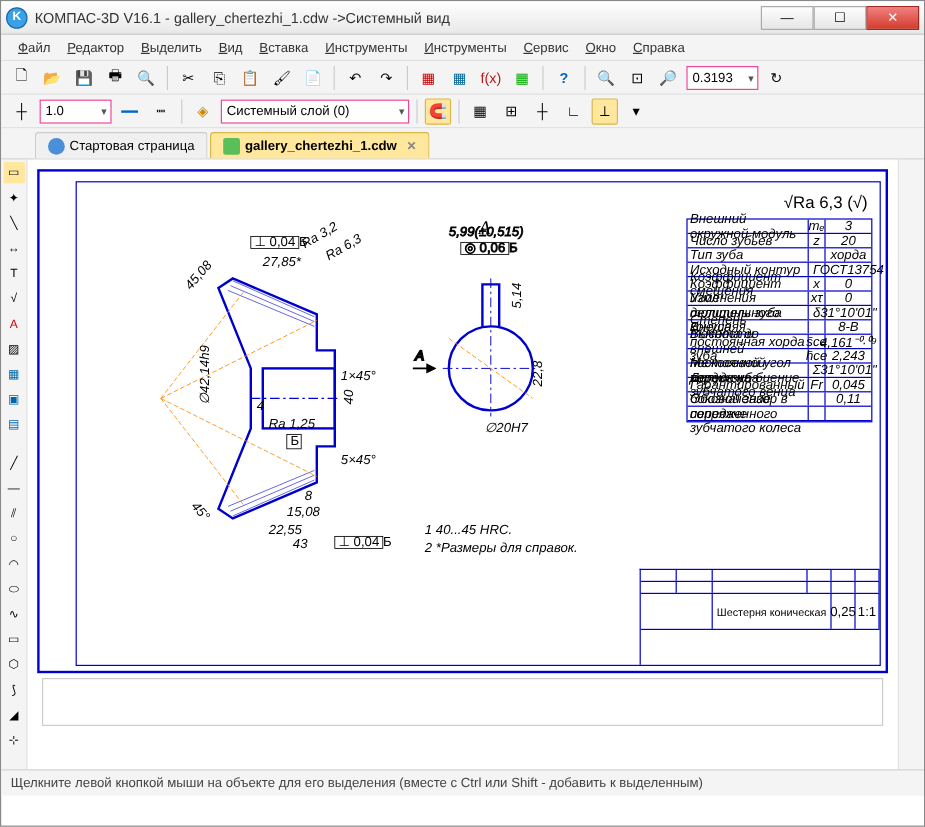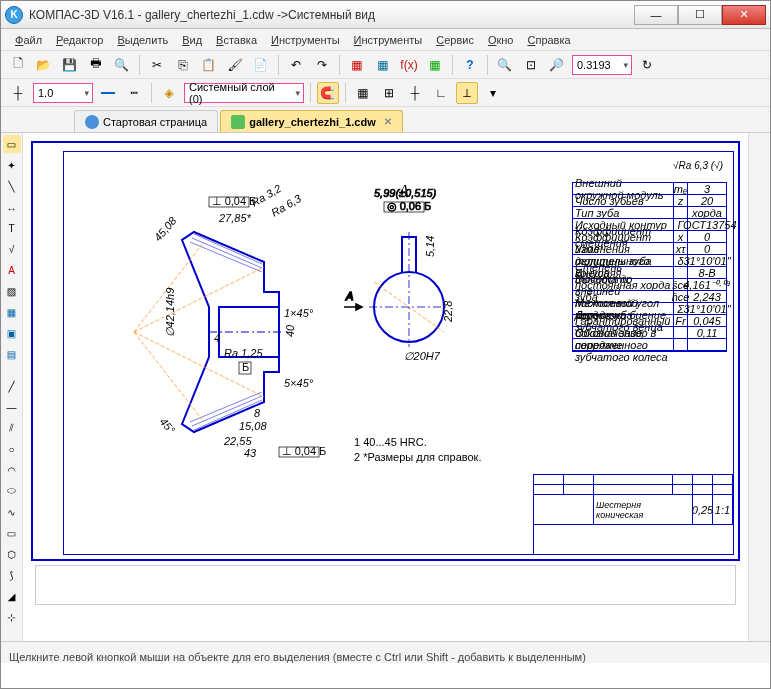--- a/index.html
+++ b/index.html
@@ -11,48 +11,48 @@
 .winbtn{width:44px;height:20px;border:1px solid #aaa;background:linear-gradient(#fdfdfd,#e6e6e6);display:flex;align-items:center;justify-content:center;font-size:11px}
 .winbtn.close{background:linear-gradient(#f08080,#d43c2c);color:#fff;border-color:#a02a1f}
 .menubar{height:22px;background:#f4f4f4;display:flex;align-items:center;padding:0 8px;gap:2px;border-bottom:1px solid #ddd}
 .menubar span{padding:2px 6px;color:#333;text-decoration:underline;text-decoration-color:transparent}
 .menubar span:first-letter{text-decoration:underline}
 .toolbar{height:28px;background:#f4f4f4;display:flex;align-items:center;padding:0 6px;gap:4px;border-bottom:1px solid #ddd}
 .tbtn{width:22px;height:22px;border:1px solid transparent;display:flex;align-items:center;justify-content:center;font-size:12px;border-radius:2px}
 .tsep{width:1px;height:20px;background:#ccc;margin:0 2px}
 .dd{height:20px;border:1px solid #ec4899;background:#fff;padding:0 18px 0 4px;display:flex;align-items:center;position:relative;font-size:11px}
 .dd::after{content:"▾";position:absolute;right:3px;font-size:9px;color:#555}
-.tabs{height:26px;background:#f4f4f4;display:flex;align-items:flex-end;padding-left:73px;border-bottom:1px solid #ccc}
+.tabs{height:26px;background:#f4f4f4;display:flex;align-items:flex-end;padding-left:28px;border-bottom:1px solid #ccc}
 .tab{height:22px;padding:0 10px;display:flex;align-items:center;gap:4px;border:1px solid #ccc;border-bottom:none;background:#f0f0f0;border-radius:3px 3px 0 0;font-size:11px;margin-right:2px}
 .tab.active{background:#ffe79e;border-color:#d8b84a;font-weight:bold}
 .tab .xicon{font-size:10px;color:#888;margin-left:4px}
 .tabicon{width:14px;height:14px;background:#4a90d9;border-radius:50%;display:inline-block}
 .tabicon.doc{background:#5abf5a;border-radius:2px}
 .workarea{display:flex;height:508px}
 .lefttools{width:22px;background:#f4f4f4;border-right:1px solid #ddd;display:flex;flex-direction:column;align-items:center;padding-top:2px;gap:3px}
 .lefttools .tbtn{width:18px;height:18px;font-size:10px}
 .righttools{width:22px;background:#f4f4f4;border-left:1px solid #ddd}
 .canvas{flex:1;background:#fff;overflow:hidden;position:relative;padding:8px}
 .drawing{border:2px solid #0000cc;width:100%;height:420px;position:relative;background:#fff}
 .innerframe{position:absolute;left:30px;top:8px;right:4px;bottom:4px;border:1px solid #0000cc}
 .titleblock{position:absolute;right:0;bottom:0;width:200px;height:80px;border:1px solid #0000cc;border-right:none;border-bottom:none;font-size:7px}
 .titleblock .row{border-bottom:1px solid #0000cc;height:10px;display:flex}
-.titleblock .cell{border-right:1px solid #0000cc;padding:0 2px;display:flex;align-items:center;justify-content:center;font-style:italic}
+.titleblock .cell{border-right:1px solid #0000cc;padding:0 2px;display:flex;align-items:center;justify-content:center;}
 .paramtable{position:absolute;right:6px;top:30px;width:155px;border:1px solid #0000cc;font-size:6.5px}
 .paramtable .prow{display:flex;border-bottom:1px solid #0000cc;height:12px}
 .paramtable .pname{flex:1;border-right:1px solid #0000cc;padding:0 2px;display:flex;align-items:center;font-style:italic}
 .paramtable .psym{width:14px;border-right:1px solid #0000cc;display:flex;align-items:center;justify-content:center;font-style:italic}
 .paramtable .pval{width:38px;display:flex;align-items:center;justify-content:center;font-style:italic}
 .partview{position:absolute;left:60px;top:40px;width:200px;height:260px}
 .auxview{position:absolute;left:290px;top:30px;width:120px;height:200px}
 .auxview .label-a{position:absolute;left:45px;top:0;font-style:italic;font-size:16px;font-family:serif}
-.notes{position:absolute;left:290px;bottom:90px;font-size:7px;line-height:1.3}
-.surf{position:absolute;right:10px;top:8px;font-size:10px;font-style:italic;color:#000}
+.notes{position:absolute;left:290px;bottom:90px;font-size:7px;font-style:italic;line-height:1.3}
+.surf{position:absolute;right:10px;top:8px;font-size:14px;color:#000}
 .bottom-panel{height:40px;background:#fff;border:1px solid #ccc;margin:4px}
-.statusbar{height:22px;background:#f4f4f4;border-top:1px solid #ccc;display:flex;align-items:flex-end;padding:0 8px;font-size:11px;color:#444}
+.statusbar{height:22px;background:#f4f4f4;border-top:1px solid #ccc;display:flex;align-items:center;padding:0 8px;font-size:11px;color:#444}
 svg{overflow:visible}
 </style>
 </head>
 <body>
 
 <div class="titlebar">
   <div class="appicon">K</div>
   <div class="title">КОМПАС-3D V16.1 - gallery_chertezhi_1.cdw -&gt;Системный вид</div>
   <div class="winbtns">
     <div class="winbtn">—</div>
@@ -106,21 +106,21 @@
 
 <div class="toolbar">
   <div class="tbtn">┼</div>
   <div class="dd" style="width:60px">1.0</div>
   <div class="tbtn">
       <span style="width:14px;height:2px;background:#06c;display:block"></span>
     </div>
   <div class="tbtn">┉</div>
   <div class="tsep"></div>
   <div class="tbtn" style="color:#c80">◈</div>
-  <div class="dd" style="width:120px">Системный слой (0)</div>
+  <div class="dd" style="width:157px">Системный слой (0)</div>
   <div class="tsep"></div>
   <div class="tbtn" style="background:#ffe79e;border-color:#d8b84a">🧲</div>
   <div class="tsep"></div>
   <div class="tbtn">▦</div>
   <div class="tbtn">⊞</div>
   <div class="tbtn">┼</div>
   <div class="tbtn">∟</div>
   <div class="tbtn" style="background:#ffe79e;border-color:#d8b84a">⟂</div>
   <div class="tbtn">▾</div>
 </div>

